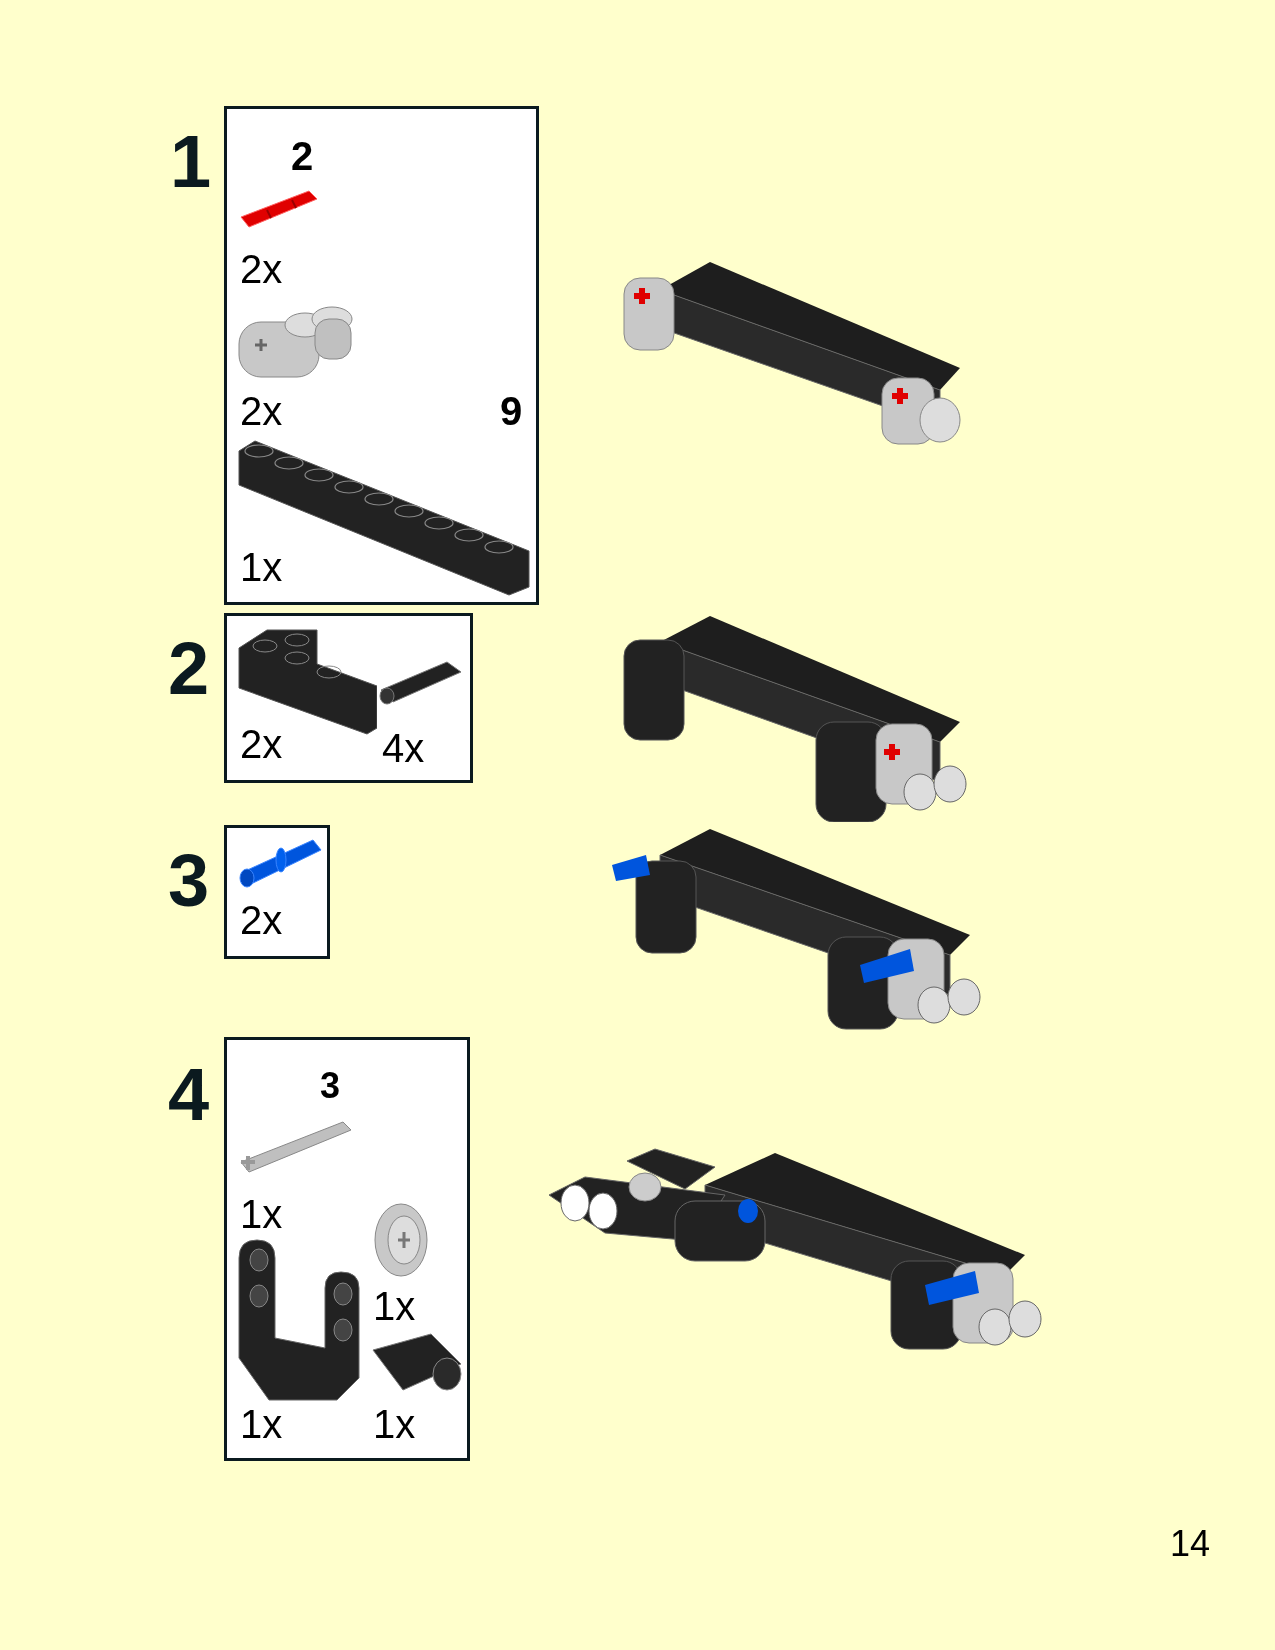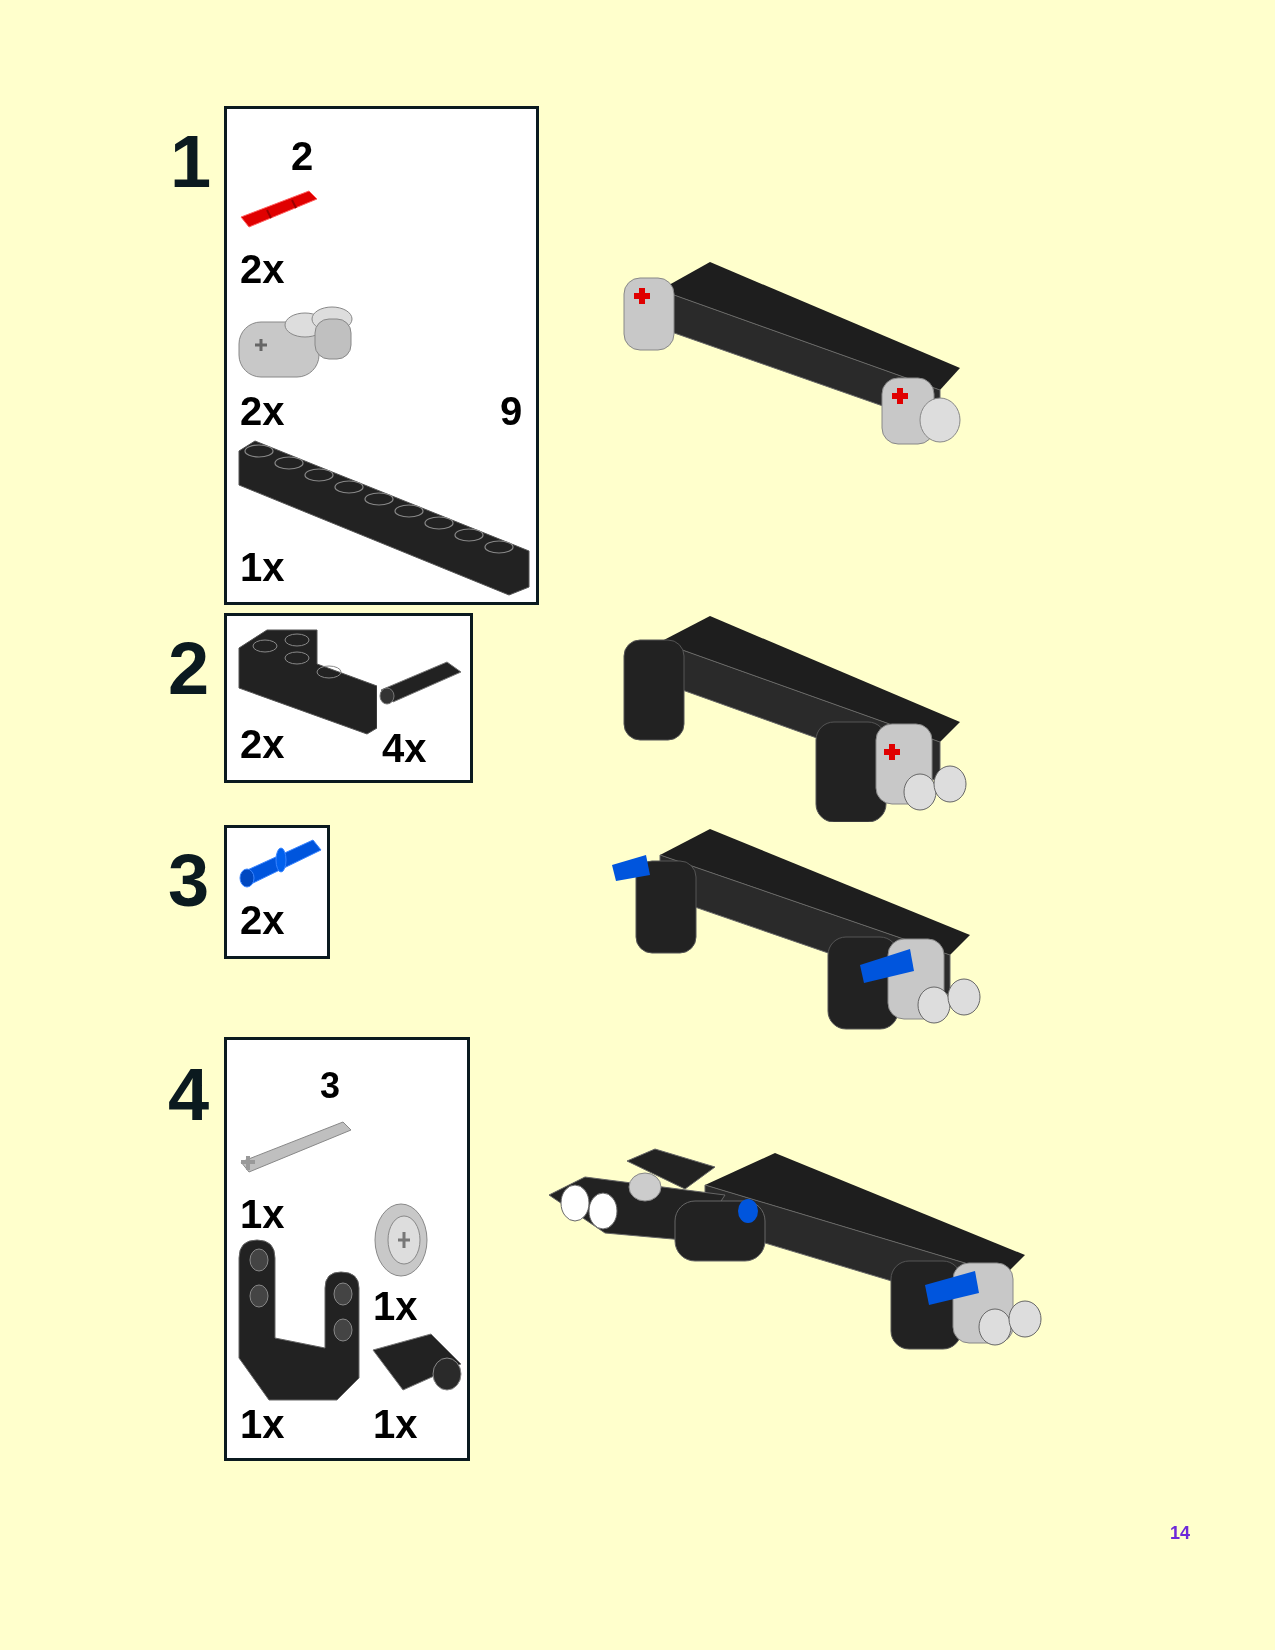--- a/index.html
+++ b/index.html
@@ -1,24 +1,24 @@
 <!DOCTYPE html>
 <html><head>
 <meta charset="utf-8">
 <style>
   html, body { margin:0; padding:0; }
   body { width:1275px; height:1650px; background:#ffffcc; position:relative; overflow:hidden;
          font-family:"Liberation Sans", sans-serif; }
   .stepnum { position:absolute; font-weight:bold; font-size:74px; color:#0b1a1f; line-height:1; }
   .box { position:absolute; background:#fff; border:3px solid #0b1a1f; box-sizing:border-box; }
-  .qty { position:absolute; font-weight:bold; font-size:40px; color:#000; line-height:1; }
+  .qty { position:absolute; font-weight:normal; font-size:40px; color:#000; line-height:1; }
   .len { position:absolute; font-weight:bold; font-size:40px; color:#000; line-height:1; }
   .part { position:absolute; }
   .model { position:absolute; }
-  .pagenum { position:absolute; font-weight:bold; font-size:18px; color:#6d28d9; }
+  .pagenum { position:absolute; font-weight:normal; font-size:36px; color:#000000; }
 </style>
 </head>
 <body>
 
 <div class="stepnum" style="left:170px;top:125px;">1</div>
 <div class="box" style="left:224px;top:106px;width:315px;height:499px;">
   <div class="len" style="left:64px;top:27px;">2</div>
   <svg class="part" style="left:10px;top:78px;" width="85" height="50" viewBox="0 0 85 50">
     <polygon points="4,30 72,4 80,12 12,40" fill="#e00000" stroke="#ff6060" stroke-width="1"></polygon>
     <line x1="30" y1="23" x2="34" y2="31" stroke="#900" stroke-width="2"></line>

